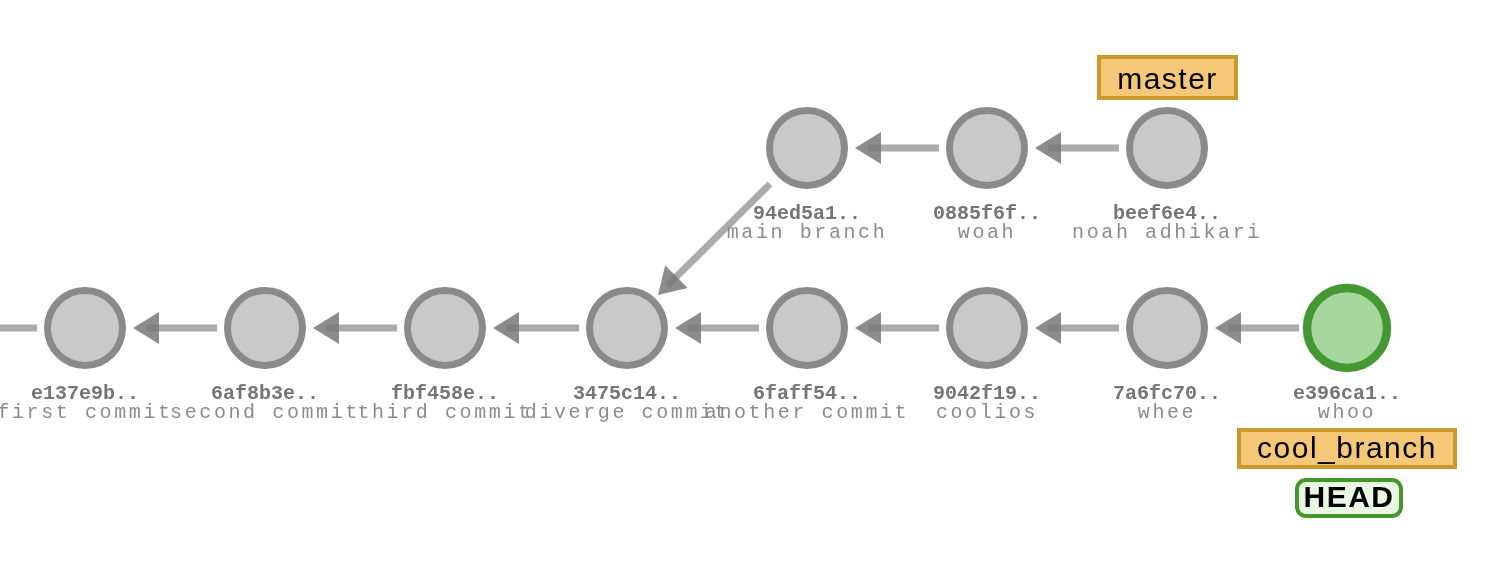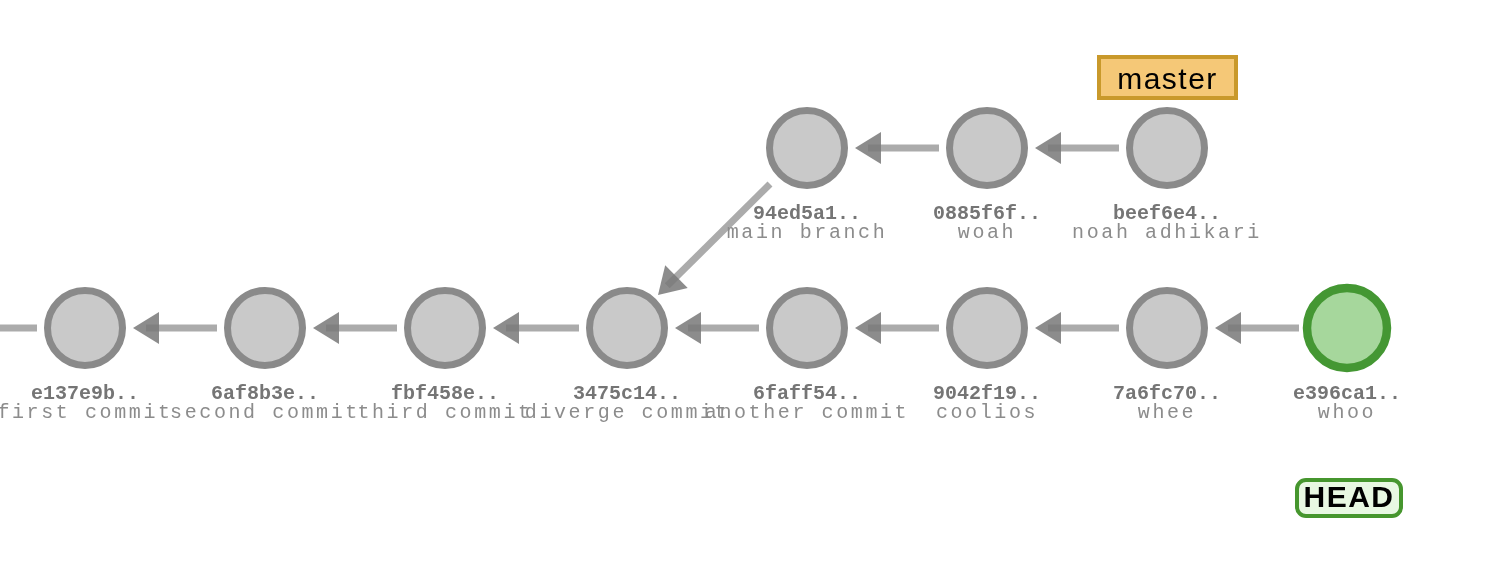--- a/index.html
+++ b/index.html
@@ -119,18 +119,21 @@
         <circle cx="1167" cy="148" r="37.5" fill="#c9c9c9" stroke="#8a8a8a" stroke-width="7"></circle>
         <text x="1167" y="219" text-anchor="middle" class="hash">beef6e4..</text>
         <text x="1167" y="238" text-anchor="middle" class="msg">noah adhikari</text>
       </g>
     </svg>
 
   <div class="tag tag-orange" style="left:1097px;top:55px;width:141px;height:45px;">
     <span>master</span>
   </div>
 
+  <div class="tag tag-orange" style="left:1237px;top:428px;width:220px;height:41px;">
+    <span>cool_branch</span>
+  </div>
 
   <div class="tag tag-head" style="left:1295px;top:478px;width:108px;height:40px;border-radius:11px;">
     <span>HEAD</span>
   </div>
 
 </div>
 
 </body></html>

